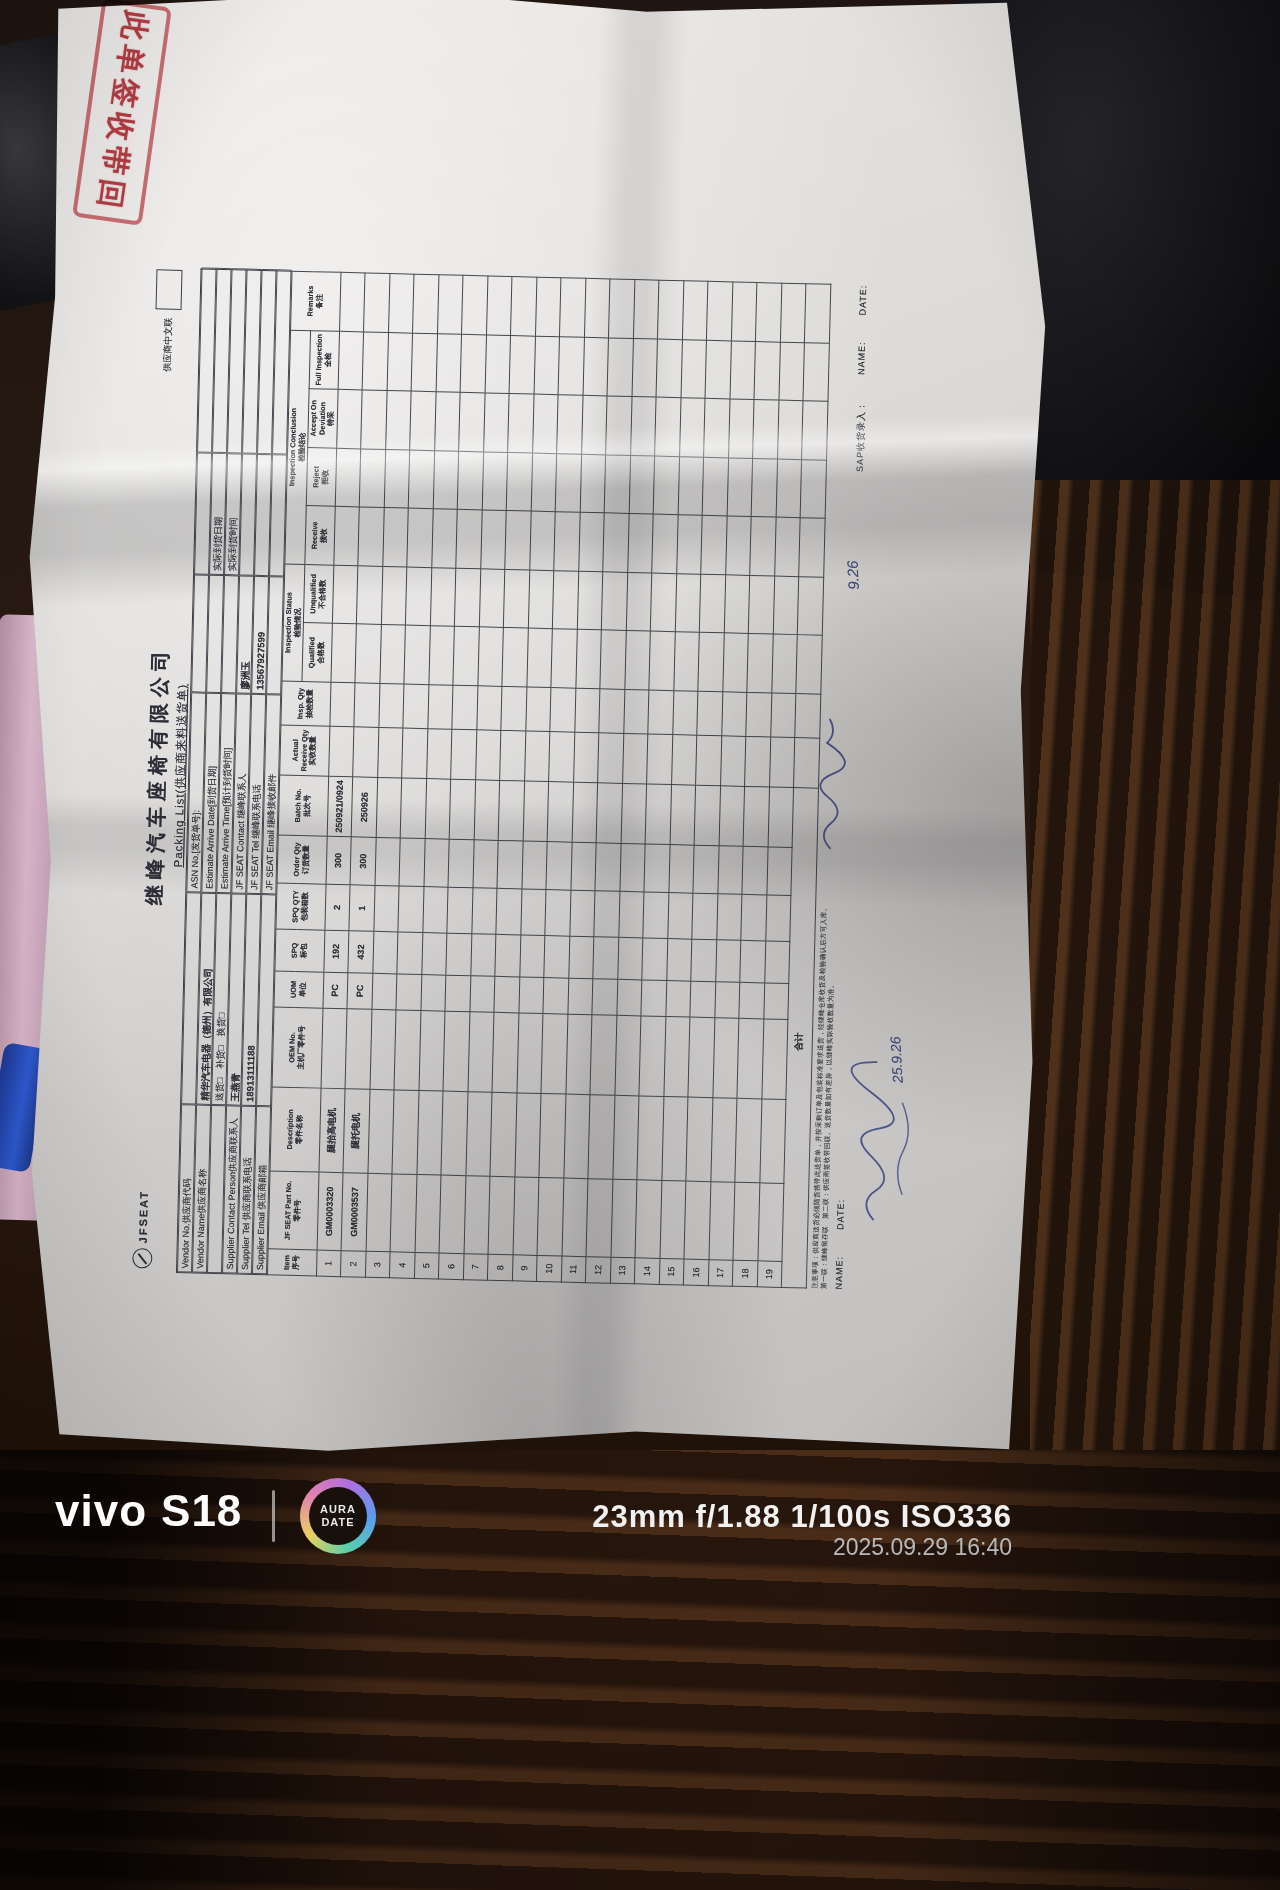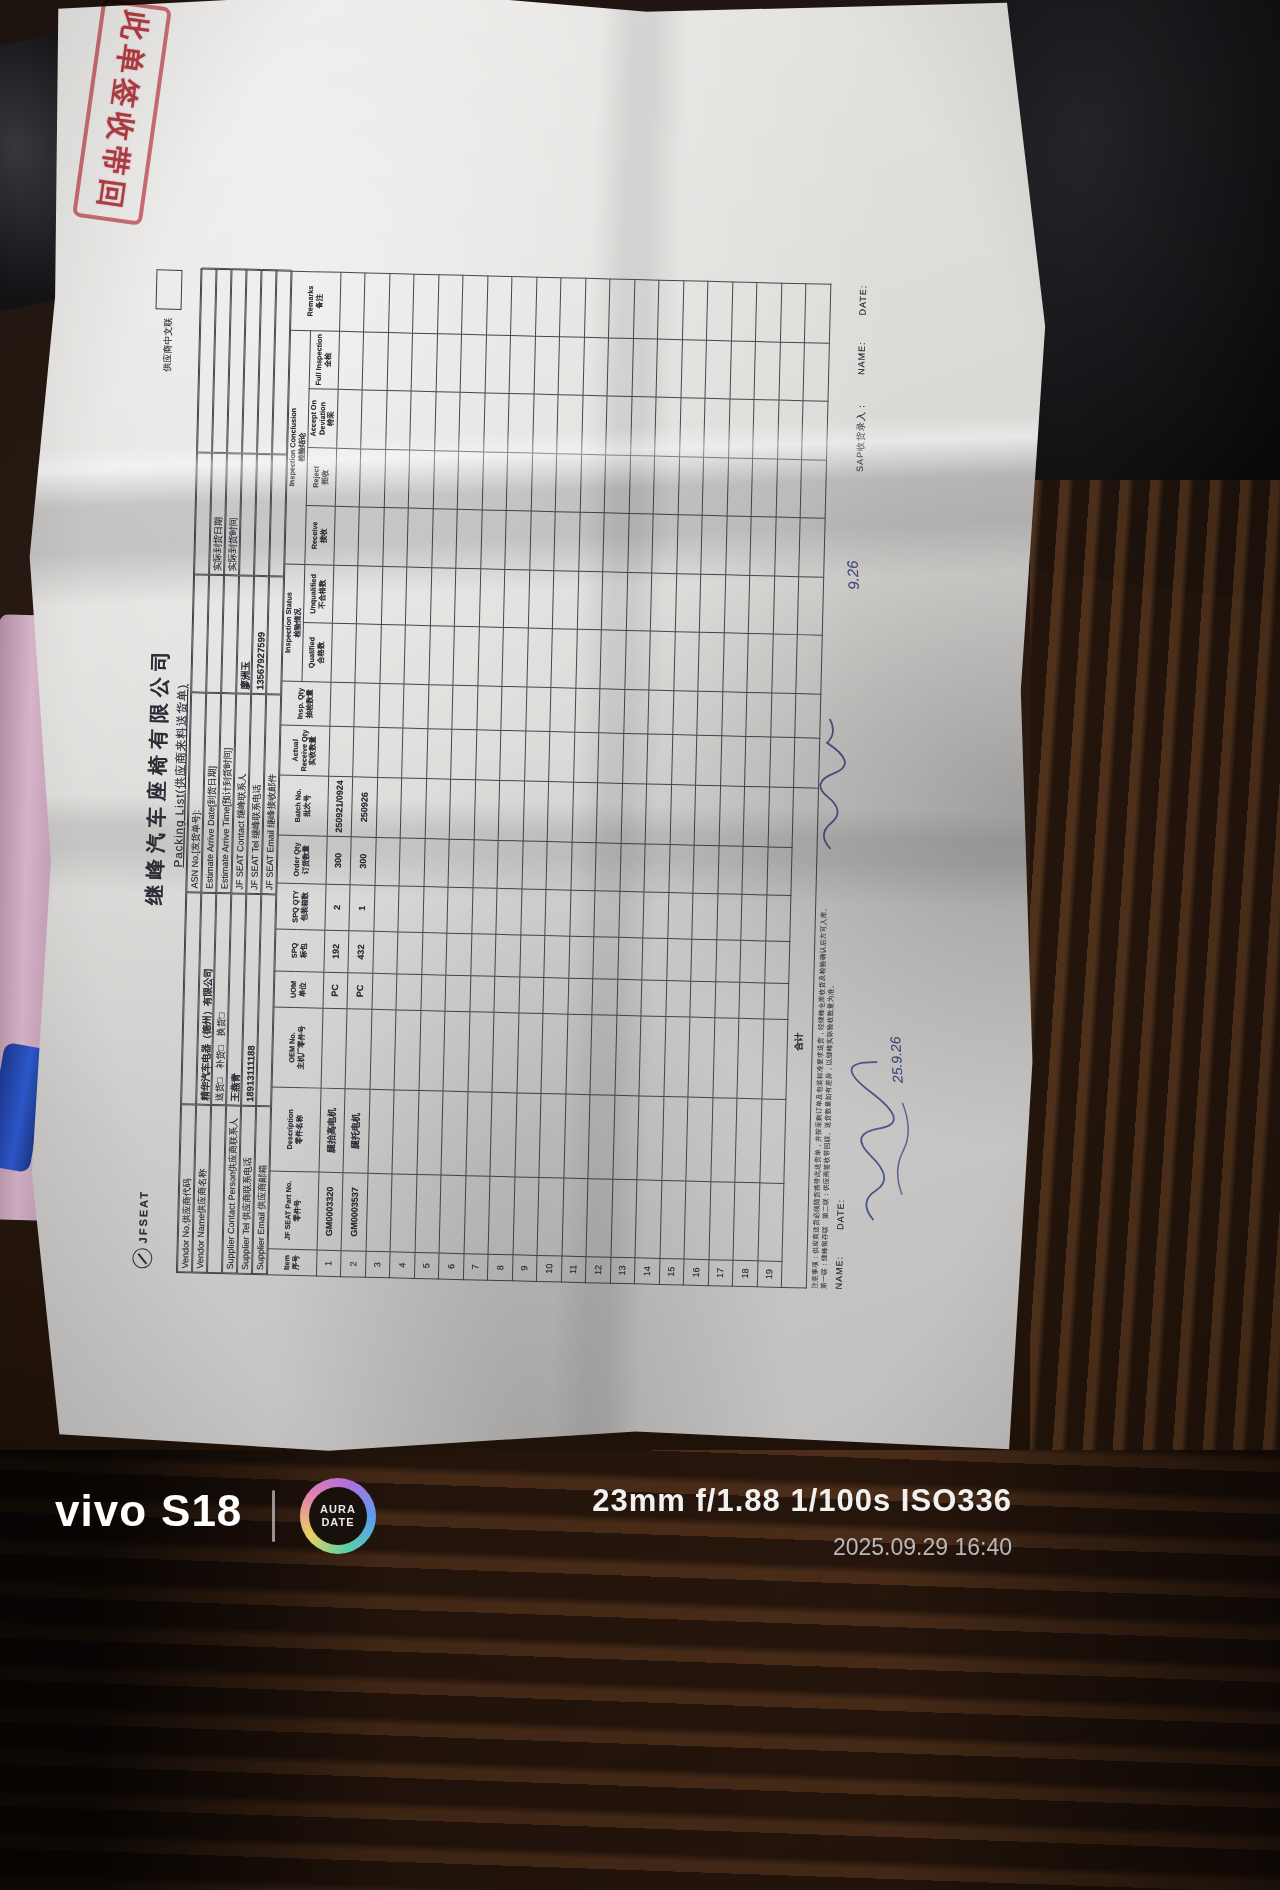--- a/index.html
+++ b/index.html
@@ -82,21 +82,21 @@
 
   
   .watermark { position:absolute; z-index:7; left:0; top:1468px; width:1280px; height:130px; }
   .wm-brand { position:absolute; left:55px; top:18px; font-size:44px; font-weight:bold; color:#fff; letter-spacing:1px; }
   .wm-brand .model { margin-left:14px;text-align:center; }
   .wm-divider { position:absolute; left:272px; top:22px; width:3px; height:52px; background:rgba(255,255,255,.55); border-radius:2px; }
   .aura { position:absolute; left:300px; top:10px; width:76px; height:76px; border-radius:50%;
     background:conic-gradient(from 20deg,#b06ee0,#5a9df0,#58d0a8,#ead060,#e080b0,#b06ee0);
     display:flex; align-items:center; justify-content:center; }
   .aura-inner { width:58px; height:58px; border-radius:50%; background:#17100b; color:#e8e8ea; font-size:11px; font-weight:bold; letter-spacing:1px; display:flex; flex-direction:column; align-items:center; justify-content:center; line-height:13px; }
-  .wm-info { position:absolute; right:268px; top:15px; font-size:31px; font-weight:bold; color:#f1f1f1; letter-spacing:1px; }
+  .wm-info { position:absolute; right:268px; top:31px; font-size:31px; font-weight:bold; color:#f1f1f1; letter-spacing:1px; }
   .wm-date { position:absolute; right:268px; top:66px; font-size:23px; color:#b9b9b9;margin-left:14px; }
 </style>
 </head>
 <body>
 
 <div class="photo">
 
   <div class="bg obj-topleft-dark"></div>
   <div class="bg obj-top-bag"></div>
   <div class="bg wood-right"></div>

